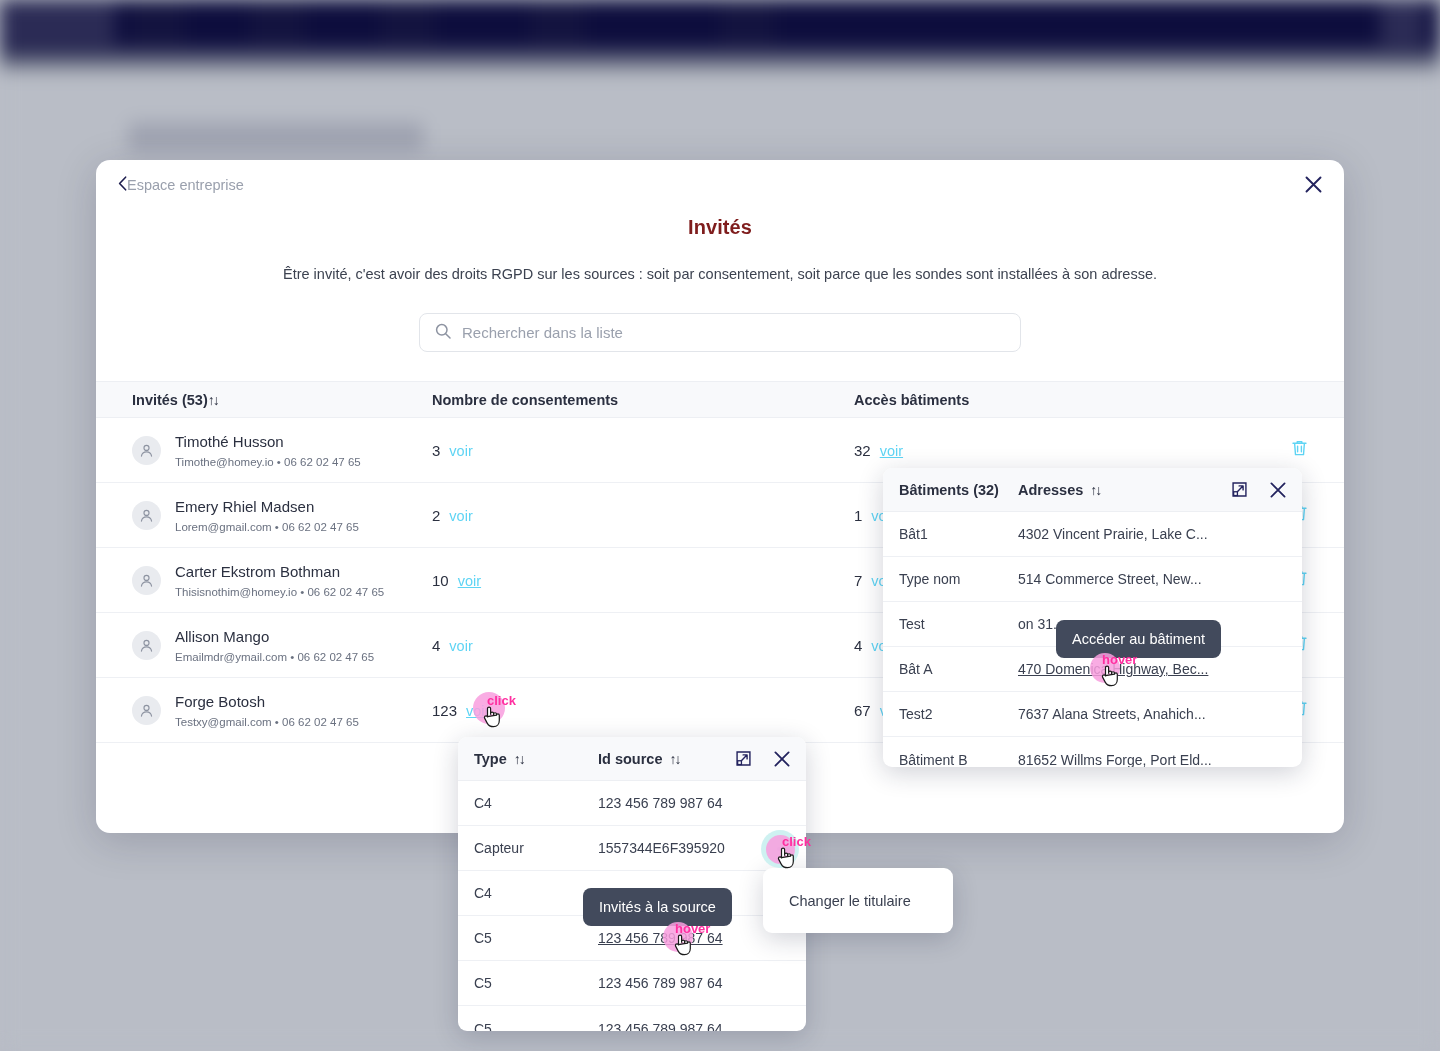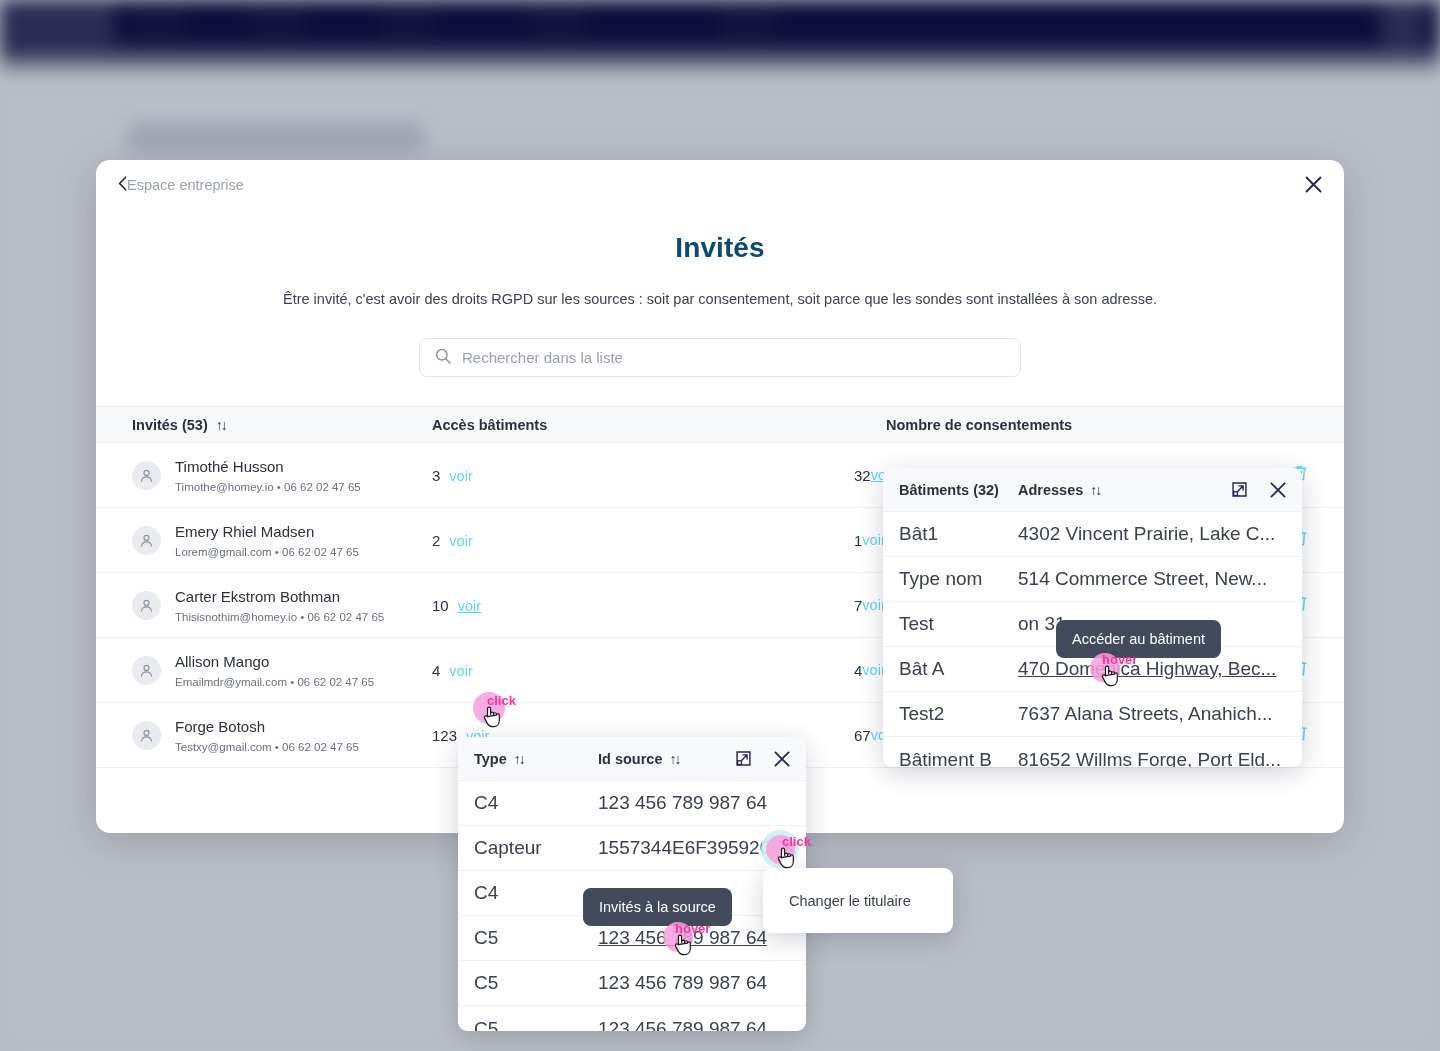--- a/index.html
+++ b/index.html
@@ -49,22 +49,22 @@
   .back-chevron { color: #1d1d4e; font-size: 17px; line-height: 1; font-weight:400;}
   .back-label { color: #9aa0ad; font-size: 14.5px; }
   .close-x {
     position: absolute; right: 20px; top: 13px;
     width: 22px; height: 22px; cursor: pointer;
     display:flex; align-items:center; justify-content:center;
   }
   .close-x svg { display:block; }
 
   .modal-title {
-    text-align: center; color: #0c4a6e; font-size: 28px; font-weight: bold;
-    margin-top: 20px; letter-spacing: .1px;
+    text-align: center; color: #7f1d1d; font-size: 20px; font-weight: bold;
+    margin-top: 4px; letter-spacing: .1px;
   }
   .modal-sub {
     text-align: center; color: #3c4250; font-size: 14.5px;
     margin-top: 27px;
   }
 
   .search-wrap { display:flex; justify-content:center; margin-top: 31px; }
   .search-box {
     width: 602px; height: 39px; border: 1px solid #e2e5ea; border-radius: 8px;
     display: flex; align-items: center; gap: 11px; padding: 0 15px;
@@ -76,39 +76,39 @@
   }
   .search-box input::placeholder { color: #9aa0ad; }
 
   
   .table { margin-top: 29px; }
   .thead {
     display: flex; align-items: center; height: 37px;
     background: #f8f9fb; border-top: 1px solid #edeff3; border-bottom: 1px solid #edeff3;
     padding: 0 36px;
   }
-  .th { font-size: 14.5px; font-weight: bold; color: #2b3040; display:flex; align-items:center; gap:8px; }
+  .th { font-size: 14.5px; font-weight: bold; color: #2b3040; display:flex; align-items:center; }
   .th.c1 { width: 300px; }
   .th.c2 { width: 422px; }
   .th.c3 { flex: 1; }
   .sortglyph { font-size: 14px; color:#2b3040; letter-spacing:-2px; cursor:pointer; }
 
   .trow {
     display: flex; align-items: center; height: 65px;
     padding: 0 36px; border-bottom: 1px solid #eef0f4;
   }
   .cell1 { width: 300px; display: flex; align-items: center; gap: 14px; }
   .avatar {
     width: 29px; height: 29px; border-radius: 50%; background: #e9ebef;
     display: flex; align-items: center; justify-content: center; flex: none;
   }
   .uname { font-size: 15px; color: #2b3040; line-height: 1.35; }
   .umeta { font-size: 11.5px; color: #6a7180; margin-top: 3px; }
   .cell2 { width: 422px; display: flex; align-items: baseline; gap: 9px; }
-  .cell3 { flex: 1; display: flex; align-items: center; }
+  .cell3 { flex: 1; display: flex; align-items: flex-end; gap: 9px; }
   .num { font-size: 15px; color: #2b3040; }
   .voir { font-size: 14.5px; color: #5ed4f4; cursor: pointer; }
   .voir.active { text-decoration: underline; }
   .cell4 { width: 40px; display:flex; justify-content:flex-end; }
   .trash { cursor: pointer; }
 
   
   .panel {
     position: absolute; background: #fff; border-radius: 9px;
     box-shadow: 0 6px 26px rgba(25,30,60,.20);
@@ -118,21 +118,21 @@
     display: flex; align-items: center; height: 44px;
     background: #f8f9fb; border-bottom: 1px solid #edeff3; padding: 0 16px;
   }
   .ph-col { font-size: 14.5px; font-weight: bold; color: #2b3040; display:flex; align-items:center; gap:7px; }
   .panel-icons { margin-left:auto; display:flex; align-items:center; gap: 22px; }
   .picon { cursor:pointer; display:flex; }
 
   .panel-row {
     display: flex; align-items: center; height: 45px;
     padding: 0 16px; border-bottom: 1px solid #eef0f4;
-    font-size: 19px; color: #3a4050;
+    font-size: 14px; color: #3a4050;
   }
   .panel-row:last-child { border-bottom: none; }
   .pr-a { width: 119px; flex: none; }
   .pr-b { flex: 1; white-space: nowrap; overflow: hidden; }
   .pr-b.hoverlink { text-decoration: underline; color:#3a4050; }
 
   #panel-batiments { left: 883px; top: 468px; width: 419px; height: 299px; }
   #panel-batiments .pr-a { width: 119px; }
   #panel-sources { left: 458px; top: 737px; width: 348px; height: 294px; }
   #panel-sources .pr-a { width: 124px; }
@@ -230,25 +230,25 @@
       <input type="text" placeholder="Rechercher dans la liste" style="">
     </div>
   </div>
 
   <div class="table">
     <div class="thead">
       <div class="th c1">
         <span>Invités (53)</span>
         <span class="sortglyph">↑↓</span>
       </div>
+      <div class="th c2">
+        <span>Nombre de consentements</span>
+      </div>
       <div class="th c3">
         <span>Accès bâtiments</span>
-      </div>
-      <div class="th c2">
-        <span>Nombre de consentements</span>
       </div>
     </div>
 
     <div id="tbody">
         <div class="trow">
           <div class="cell1">
             <div class="avatar">
               <svg width="15" height="15" viewBox="0 0 16 16">
                 <circle cx="8" cy="5.2" r="2.7" stroke="#8d93a1" stroke-width="1.2" fill="none"></circle>
                 <path d="M2.6 14c.5-3 2.7-4.5 5.4-4.5S12.9 11 13.4 14" stroke="#8d93a1" stroke-width="1.2" fill="none" stroke-linecap="round"></path>

